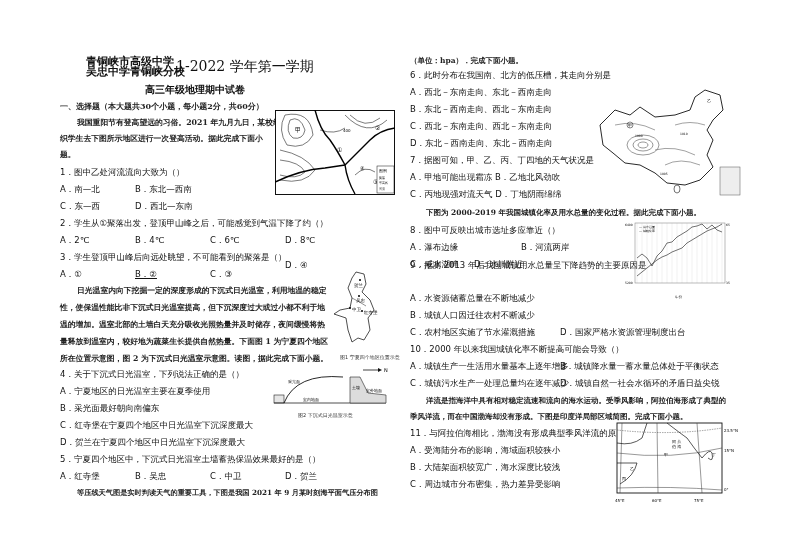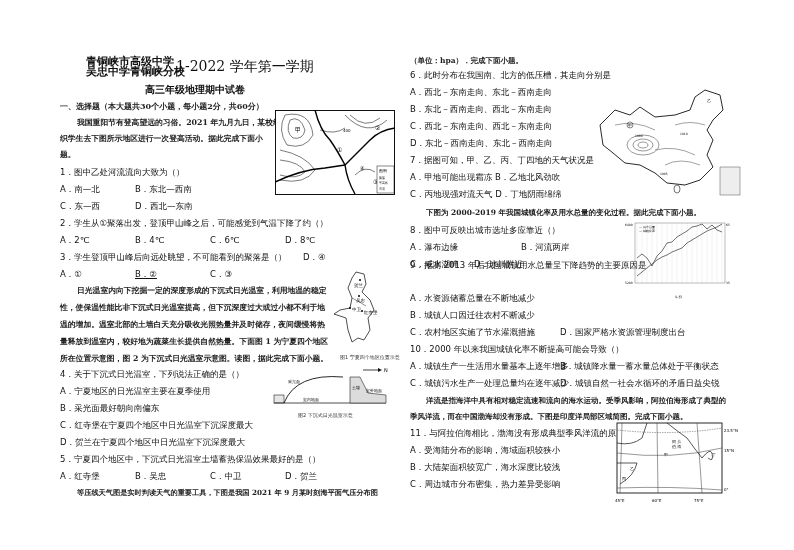--- a/index.html
+++ b/index.html
@@ -36,21 +36,21 @@
 <div class="abs t" style="left:60px;top:218px;">2．学生从①聚落出发，登顶甲山峰之后，可能感觉到气温下降了约（）</div>
 <div class="abs t" style="left:60px;top:235px;">A．2℃</div>
 <div class="abs t" style="left:135px;top:235px;">B．4℃</div>
 <div class="abs t" style="left:210px;top:235px;">C．6℃</div>
 <div class="abs t" style="left:285px;top:235px;">D．8℃</div>
 
 <div class="abs t" style="left:60px;top:252px;">3．学生登顶甲山峰后向远处眺望，不可能看到的聚落是（）</div>
 <div class="abs t" style="left:60px;top:269px;">A．①</div>
 <div class="abs t" style="left:135px;top:269px;text-decoration:underline;">B．②</div>
 <div class="abs t" style="left:210px;top:269px;">C．③</div>
-<div class="abs t" style="left:285px;top:252px;margin-left:18px;">D．④</div>
+<div class="abs t" style="left:285px;top:260px;">D．④</div>
 
 <div class="abs para" style="left:77px;top:285px;">日光温室内向下挖掘一定的深度形成的下沉式日光温室，利用地温的稳定</div>
 <div class="abs para" style="left:60px;top:302px;">性，使保温性能比非下沉式日光温室提高，但下沉深度过大或过小都不利于地</div>
 <div class="abs para" style="left:60px;top:319px;">温的增加。温室北部的土墙白天充分吸收光照热量并及时储存，夜间缓慢将热</div>
 <div class="abs para" style="left:60px;top:336px;">量释放到温室内，较好地为蔬菜生长提供自然热量。下面图 1 为宁夏四个地区</div>
 <div class="abs para" style="left:60px;top:353px;">所在位置示意图，图 2 为下沉式日光温室示意图。读图，据此完成下面小题。</div>
 
 <div class="abs t" style="left:60px;top:369px;">4．关于下沉式日光温室，下列说法正确的是（）</div>
 <div class="abs t" style="left:60px;top:386px;">A．宁夏地区的日光温室主要在夏季使用</div>
 <div class="abs t" style="left:60px;top:403px;">B．采光面最好朝向南偏东</div>

